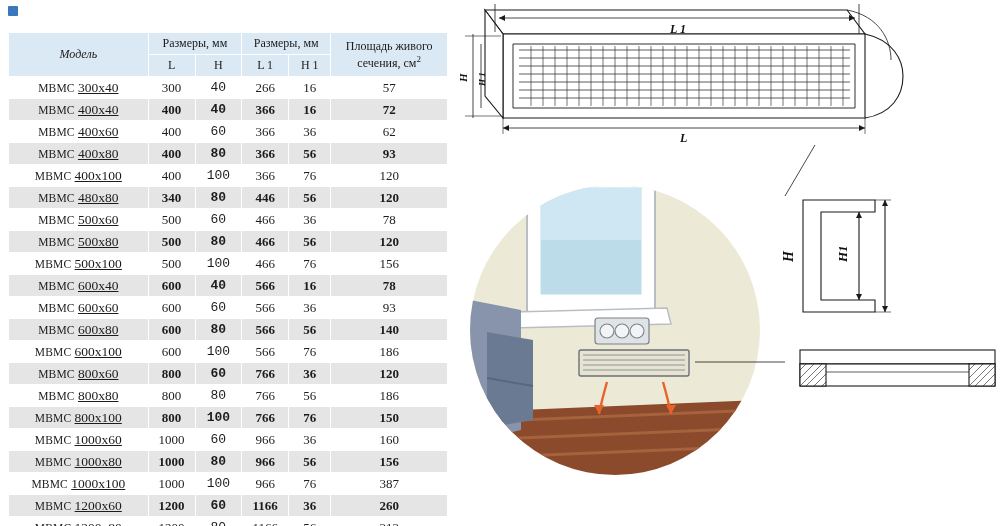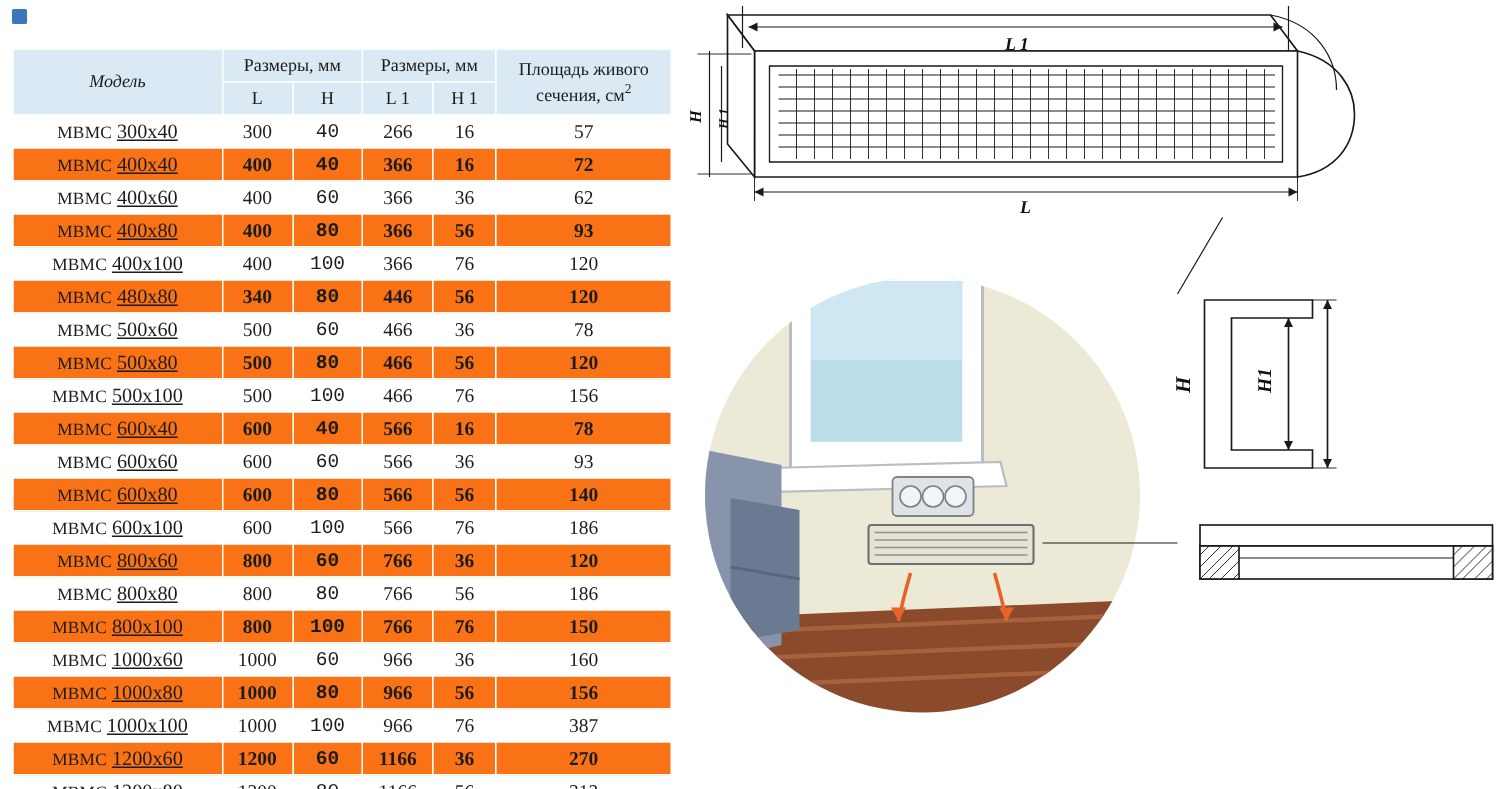--- a/index.html
+++ b/index.html
@@ -31,21 +31,21 @@
   }
   thead td.model{width:145px;font-style:italic;}
   tbody td{
     border:1px solid #ffffff;
     text-align:center;
     padding:1px 2px;
     height:19px;
     font-size:13px;
   }
   tbody tr.odd td{background:#ffffff;}
-  tbody tr.even td{background:#f97316;}
+  tbody tr.even td{background:#e5e5e5;}
   td.c-model{width:145px;text-align:center;}
   td.c-l{width:44px;}
   td.c-h{width:44px;font-family:Liberation Mono, monospace;}
   td.c-l1{width:44px;margin-top:13px;}
   td.c-h1{width:40px;}
   td.c-area{width:120px;}
   .bold{font-weight:bold;}
   .mdl-prefix{font-size:11.5px;letter-spacing:0.2px;}
   .mdl-size{font-size:13.5px;text-decoration:underline;}
   sup{font-size:9px;vertical-align:super;}
@@ -235,21 +235,21 @@
             <td class="c-l1">966</td>
             <td class="c-h1">76</td>
             <td class="c-area">387</td>
           </tr>
           <tr class="even">
             <td class="c-model"><span class="mdl-prefix">МВМС</span> <span class="mdl-size">1200х60</span></td>
             <td class="c-l bold">1200</td>
             <td class="c-h bold">60</td>
             <td class="c-l1 bold">1166</td>
             <td class="c-h1 bold">36</td>
-            <td class="c-area bold">270</td>
+            <td class="c-area bold">260</td>
           </tr>
           <tr class="odd">
             <td class="c-model"><span class="mdl-prefix">МВМС</span> <span class="mdl-size">1200х80</span></td>
             <td class="c-l">1200</td>
             <td class="c-h">80</td>
             <td class="c-l1">1166</td>
             <td class="c-h1">56</td>
             <td class="c-area">313</td>
           </tr>
         </tbody>

